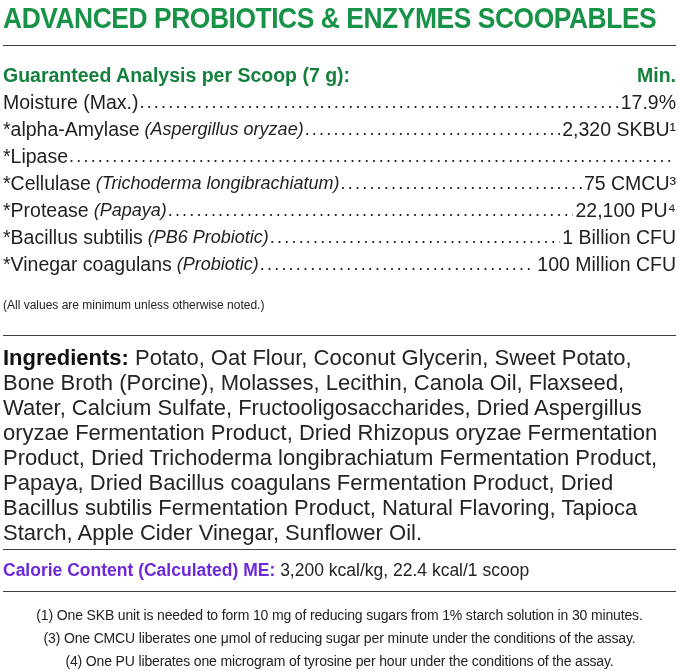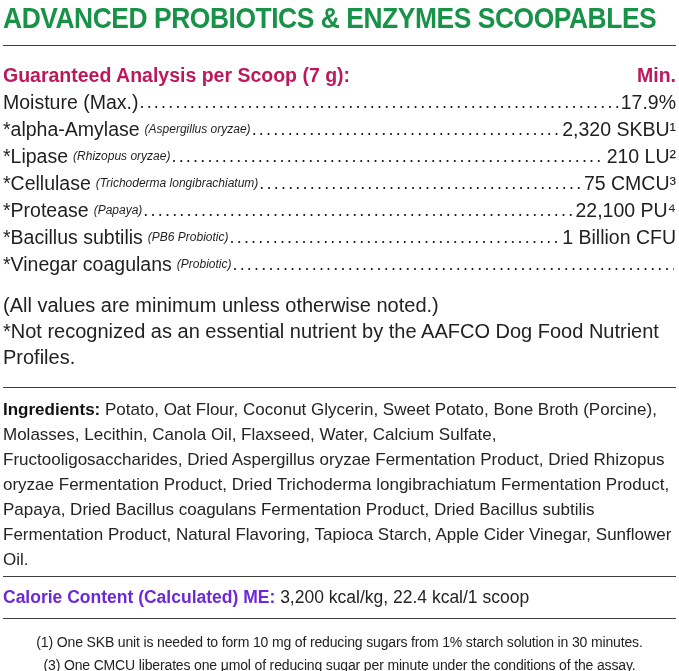--- a/index.html
+++ b/index.html
@@ -37,54 +37,54 @@
   .hr-cal-bottom { margin-top: 8px; }
 
   .ga-heading {
     display: flex;
     justify-content: space-between;
     align-items: baseline;
     font-weight: 700;
     font-size: 19.5px;
     line-height: 28px;
     margin-top: 15px;
-    color: #be185d;
+    color: #15803d;
     gap: 36px;
   }
 
   .ga-table { margin: 0; }
   .ga-row {
     display: flex;
     align-items: flex-end;
     font-size: 19.5px;
     line-height: 27px;
     color: #1f1f1f;
   }
   .ga-name { white-space: nowrap; }
   .ga-qual {
     font-style: italic;
-    font-size: 12px;
+    font-size: 18px;
     white-space: nowrap;
   }
   .ga-qual:not(:empty) { margin-left: 5px; }
   .leader {
     flex: 1;
     overflow: hidden;
     white-space: nowrap;
     letter-spacing: 2.2px;
     margin: 0 2px 0 1px;
     font-size: 18px;
   }
   .ga-value { white-space: nowrap; }
 
-  .notes { margin-top: 14px; font-size: 20px; line-height: 26px; color: #222; }
+  .notes { margin-top: 14px; font-size: 12px; line-height: 26px; color: #222; }
 
   .ingredients {
     margin: 9px 0 0 0;
-    font-size: 17px;
+    font-size: 22px;
     line-height: 25px;
     color: #242424;
   }
   .ingredients .bold-label { font-weight: 700; color: #111; }
 
   .calorie {
     margin: 7px 0 8px 0;
     font-size: 17.5px;
     line-height: 26px;
     color: #242424;
@@ -120,23 +120,21 @@
     <span class="ga-value">17.9%</span>
   </div>
   <div class="ga-row">
     <span class="ga-name">*alpha-Amylase</span>
     <span class="ga-qual">(Aspergillus oryzae)</span>
     <span class="leader">................................................................................................................................................................</span>
     <span class="ga-value">2,320 SKBU¹</span>
   </div>
   <div class="ga-row">
     <span class="ga-name">*Lipase</span>
-    <span class="ga-qual">(Rhizopus oryzae)</span>
     <span class="leader">................................................................................................................................................................</span>
-    <span class="ga-value">210 LU²</span>
   </div>
   <div class="ga-row">
     <span class="ga-name">*Cellulase</span>
     <span class="ga-qual">(Trichoderma longibrachiatum)</span>
     <span class="leader">................................................................................................................................................................</span>
     <span class="ga-value">75 CMCU³</span>
   </div>
   <div class="ga-row">
     <span class="ga-name">*Protease</span>
     <span class="ga-qual">(Papaya)</span>
@@ -146,26 +144,26 @@
   <div class="ga-row">
     <span class="ga-name">*Bacillus subtilis</span>
     <span class="ga-qual">(PB6 Probiotic)</span>
     <span class="leader">................................................................................................................................................................</span>
     <span class="ga-value">1 Billion CFU</span>
   </div>
   <div class="ga-row">
     <span class="ga-name">*Vinegar coagulans</span>
     <span class="ga-qual">(Probiotic)</span>
     <span class="leader">................................................................................................................................................................</span>
+    <span class="ga-value">100 Million CFU</span>
   </div>
 </div>
 
 <div class="notes">
   <div>(All values are minimum unless otherwise noted.)</div>
-  <div>*Not recognized as an essential nutrient by the AAFCO Dog Food Nutrient Profiles.</div>
 </div>
 
 <hr class="divider hr-ingredients">
 
 <p class="ingredients"><span class="bold-label">Ingredients:</span> <span>Potato, Oat Flour, Coconut Glycerin, Sweet Potato, Bone Broth (Porcine), Molasses, Lecithin, Canola Oil, Flaxseed, Water, Calcium Sulfate, Fructooligosaccharides, Dried Aspergillus oryzae Fermentation Product, Dried Rhizopus oryzae Fermentation Product, Dried Trichoderma longibrachiatum Fermentation Product, Papaya, Dried Bacillus coagulans Fermentation Product, Dried Bacillus subtilis Fermentation Product, Natural Flavoring, Tapioca Starch, Apple Cider Vinegar, Sunflower Oil.</span></p>
 
 <hr class="divider hr-cal-top">
 
 <p class="calorie"><span class="bold-label">Calorie Content (Calculated) ME:</span> <span>3,200 kcal/kg, 22.4 kcal/1 scoop</span></p>
 

